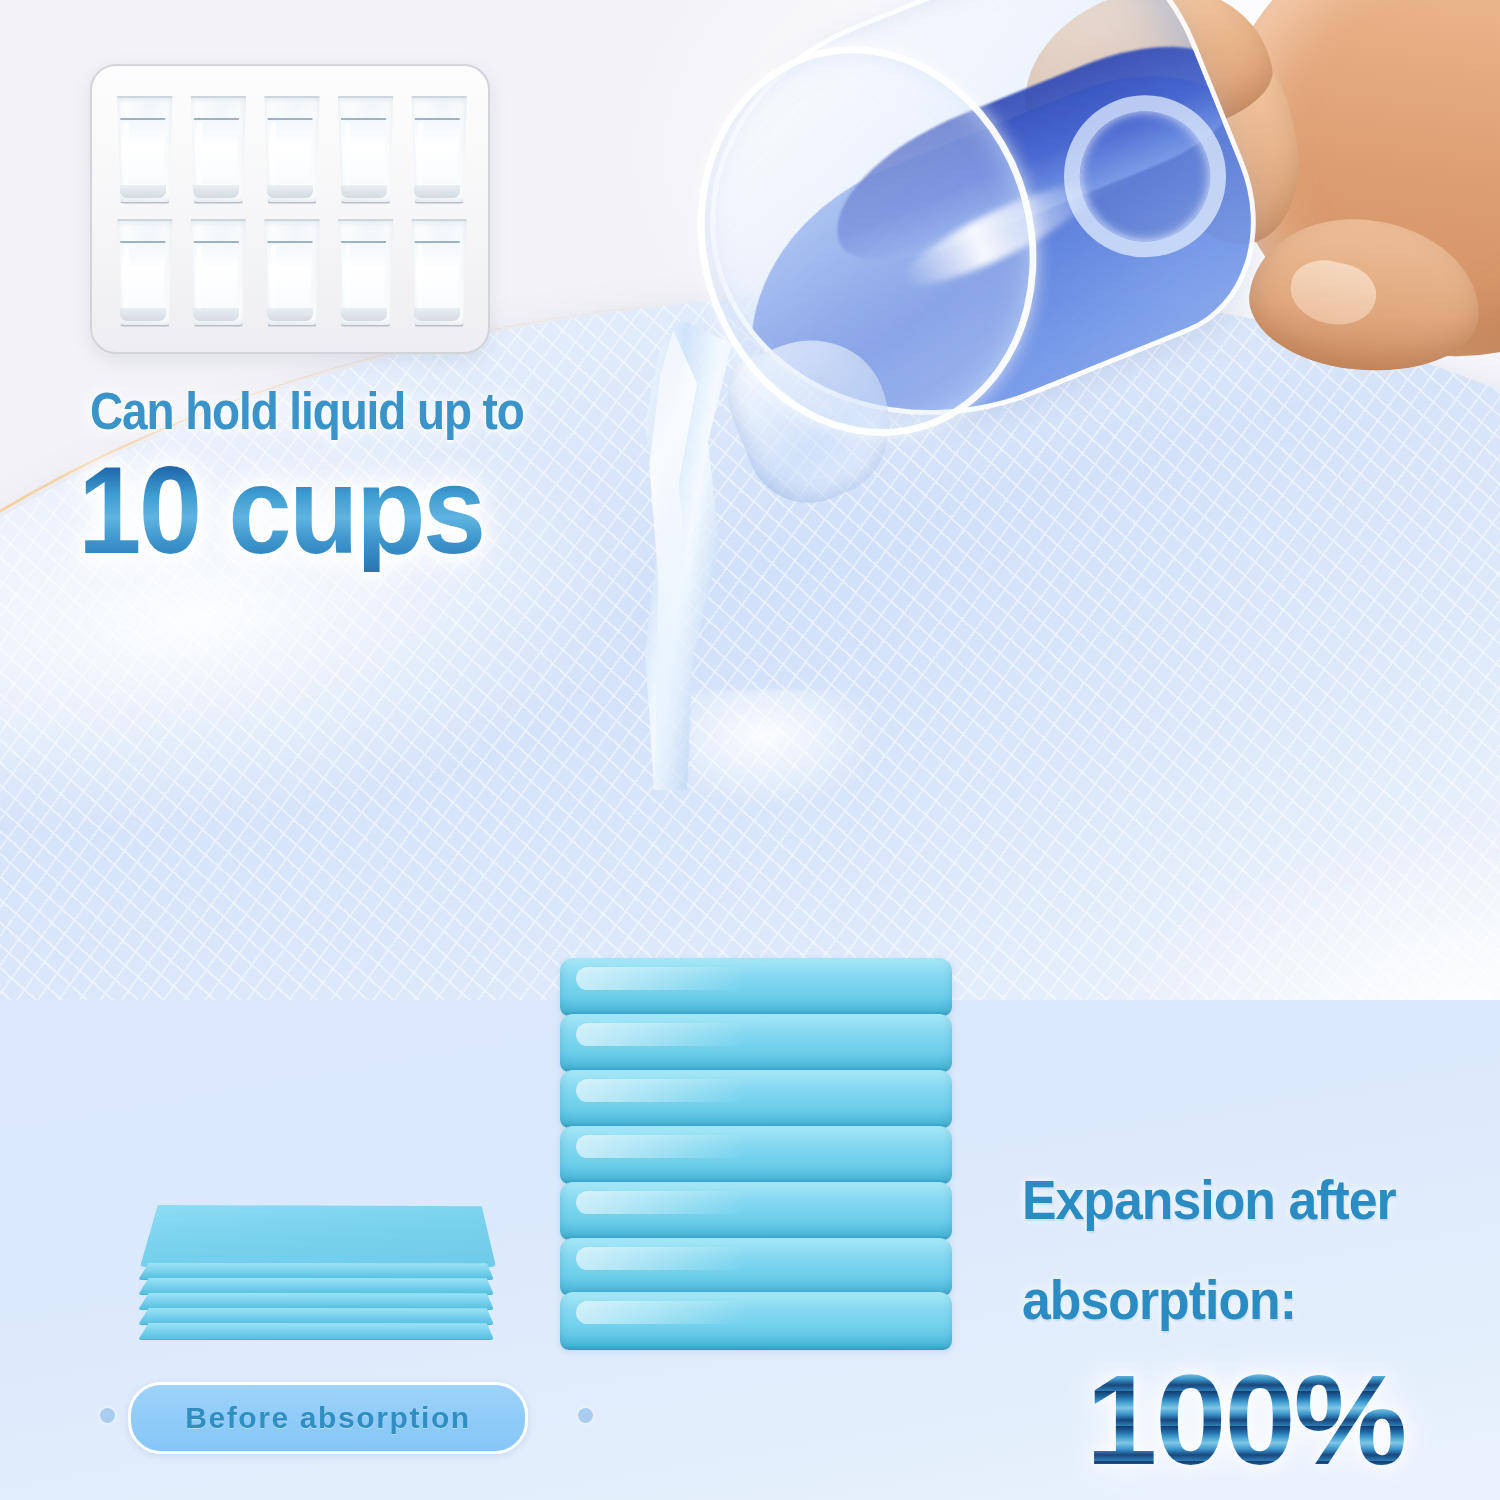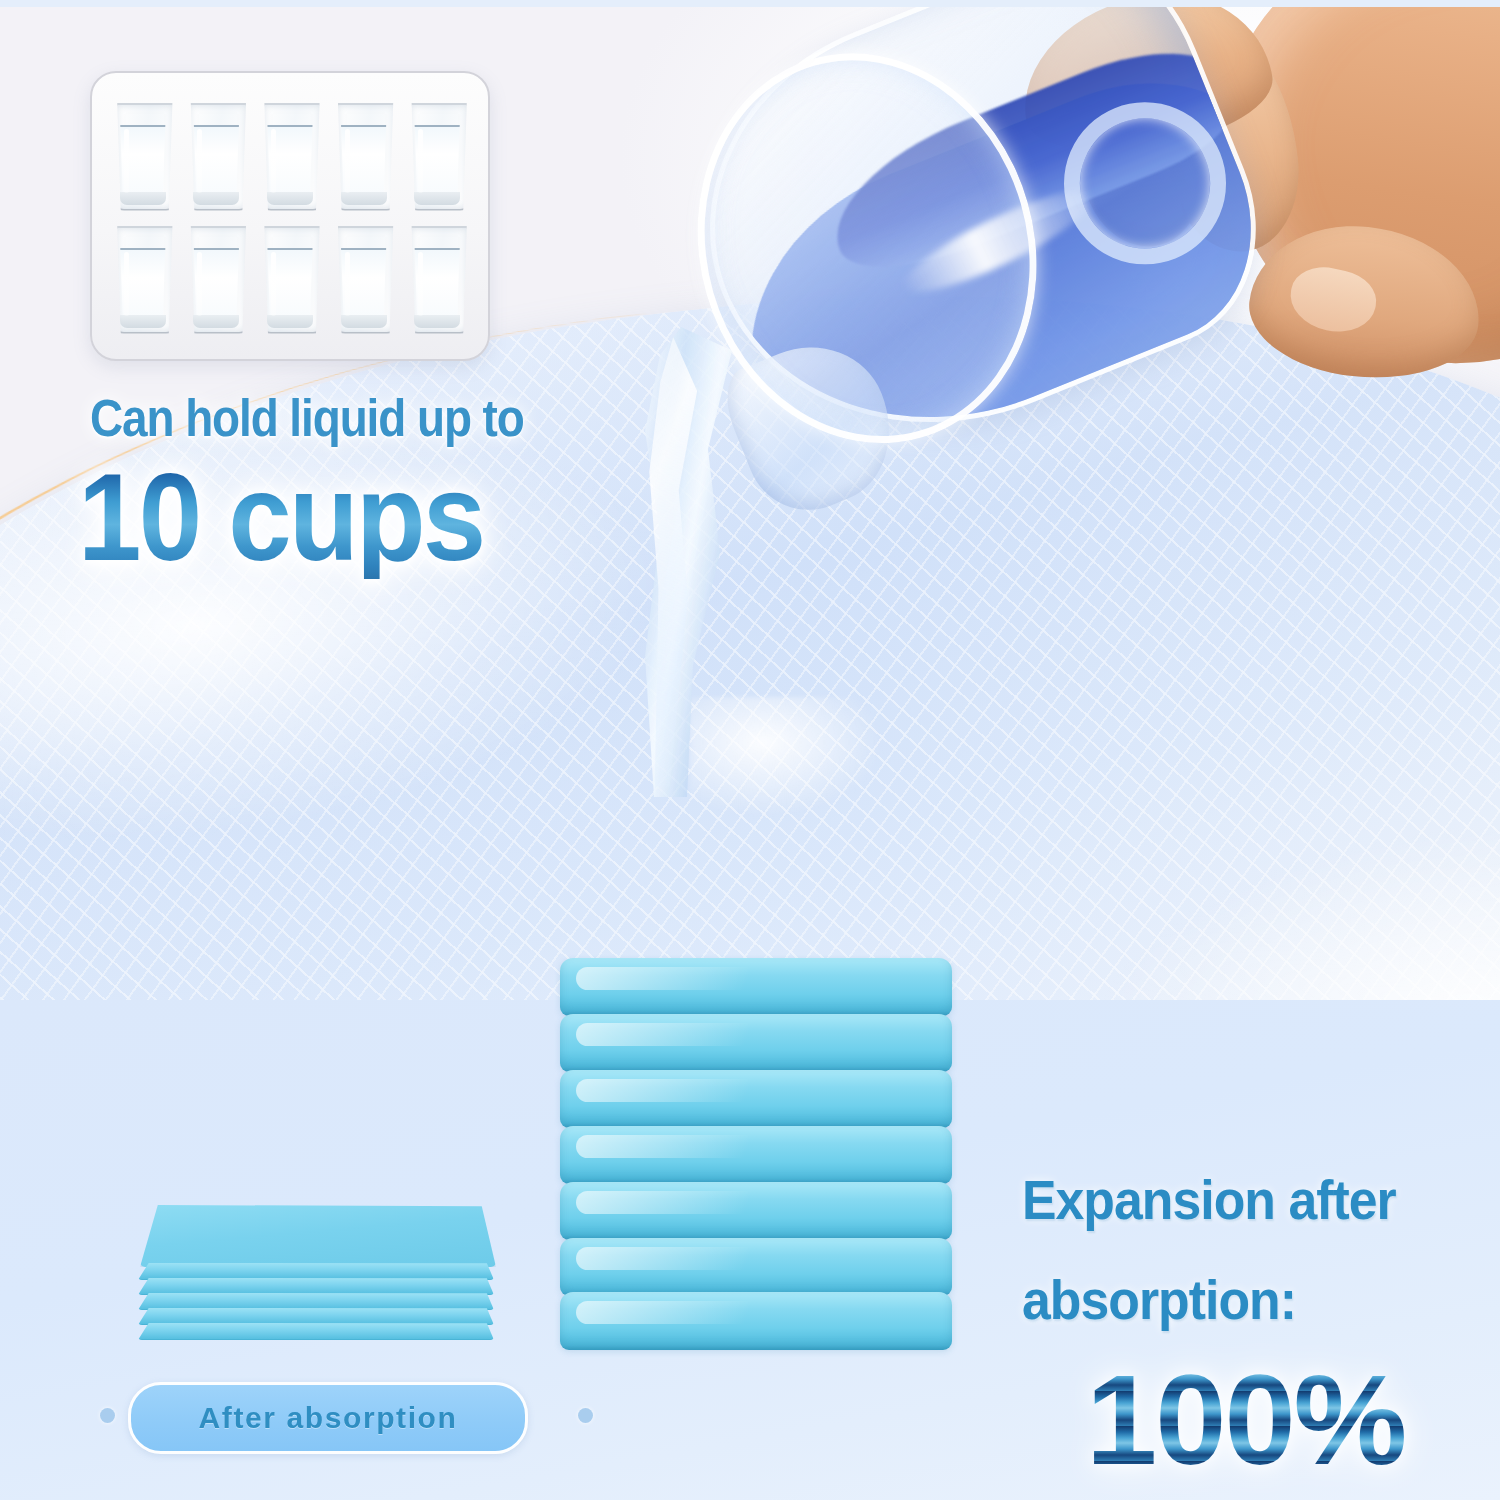--- a/index.html
+++ b/index.html
@@ -10,21 +10,20 @@
   }
   #stage{position:relative;width:1500px;height:1500px;overflow:hidden;}
 
   
   .top-scene{
     position:absolute;left:0;top:0;width:1500px;height:1100px;
     overflow:hidden;
     background:
       radial-gradient(ellipse 700px 420px at 1180px 150px,#ffffff 0%,#fbfbfd 45%,#f3f2f7 80%),
       linear-gradient(160deg,#f6f4f9 0%,#f2f2f8 30%,#eef1f8 60%,#e8eefa 100%);
-    margin-top: 7px;
   }
   
   .pad-white{
     position:absolute;
     left:-340px; top:300px;
     width:2180px; height:1180px;
     border-radius:50% 50% 48% 52% / 52% 48% 50% 50%;
     transform:rotate(-6.2deg);
     background:
       linear-gradient(170deg,
@@ -447,21 +446,21 @@
     <div class="sa-sheet" style="top:56px;"></div>
     <div class="sa-sheet" style="top:112px;"></div>
     <div class="sa-sheet" style="top:168px;"></div>
     <div class="sa-sheet" style="top:224px;"></div>
     <div class="sa-sheet" style="top:280px;"></div>
     <div class="sa-sheet" style="top:334px;"></div>
   </div>
 
   <div class="pill-dot" id="dot-before"></div>
   <div class="pill" id="pill-before">
-    <span class="pill-text">After absorption</span>
+    <span class="pill-text">Before absorption</span>
   </div>
 
   <div class="pill-dot" id="dot-after"></div>
 
   <div class="exp-line" id="exp-line1">Expansion after</div>
   <div class="exp-line" id="exp-line2">absorption:</div>
   <div class="exp-value">100%</div>
 
 </div>
 

